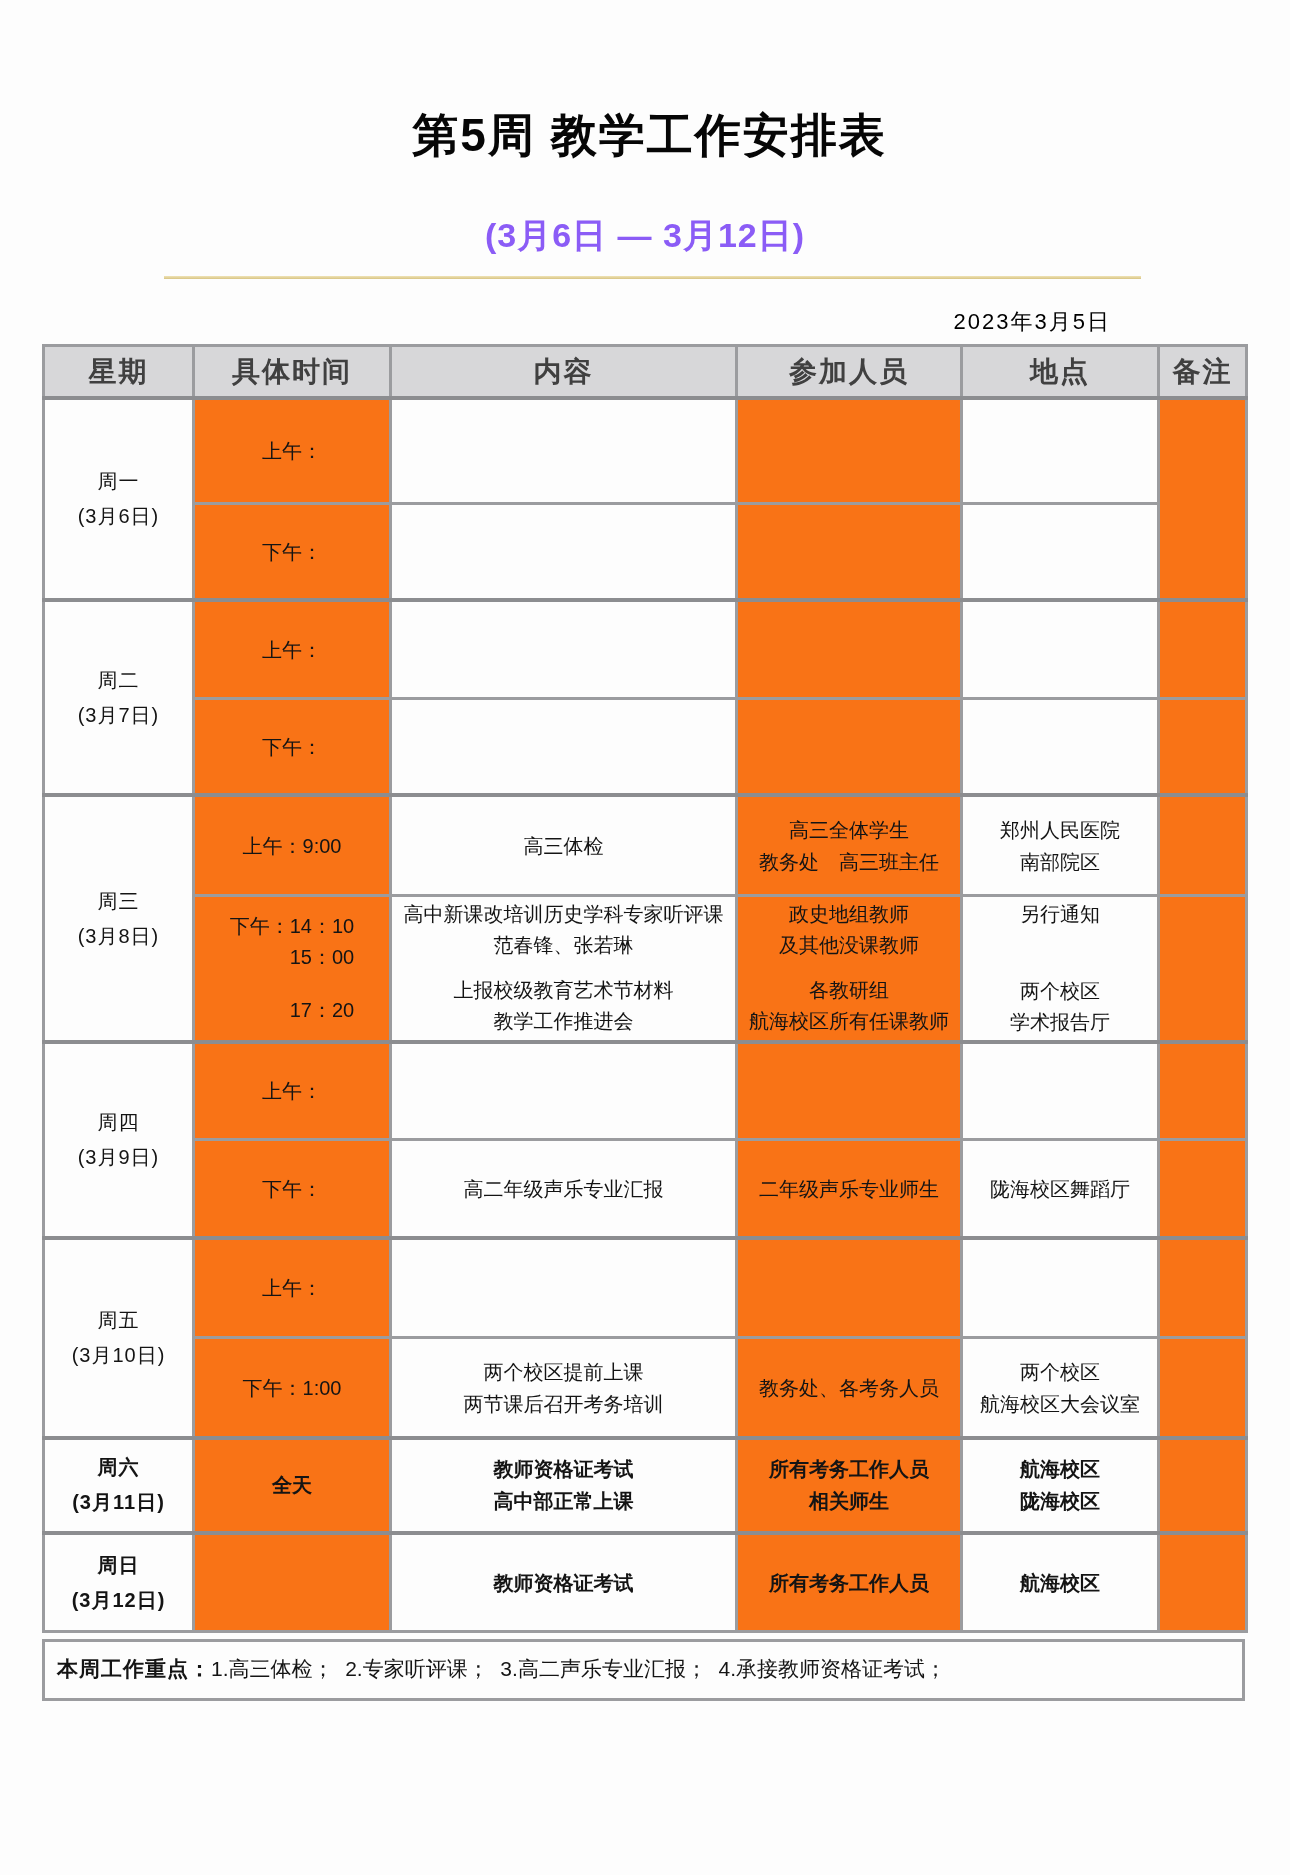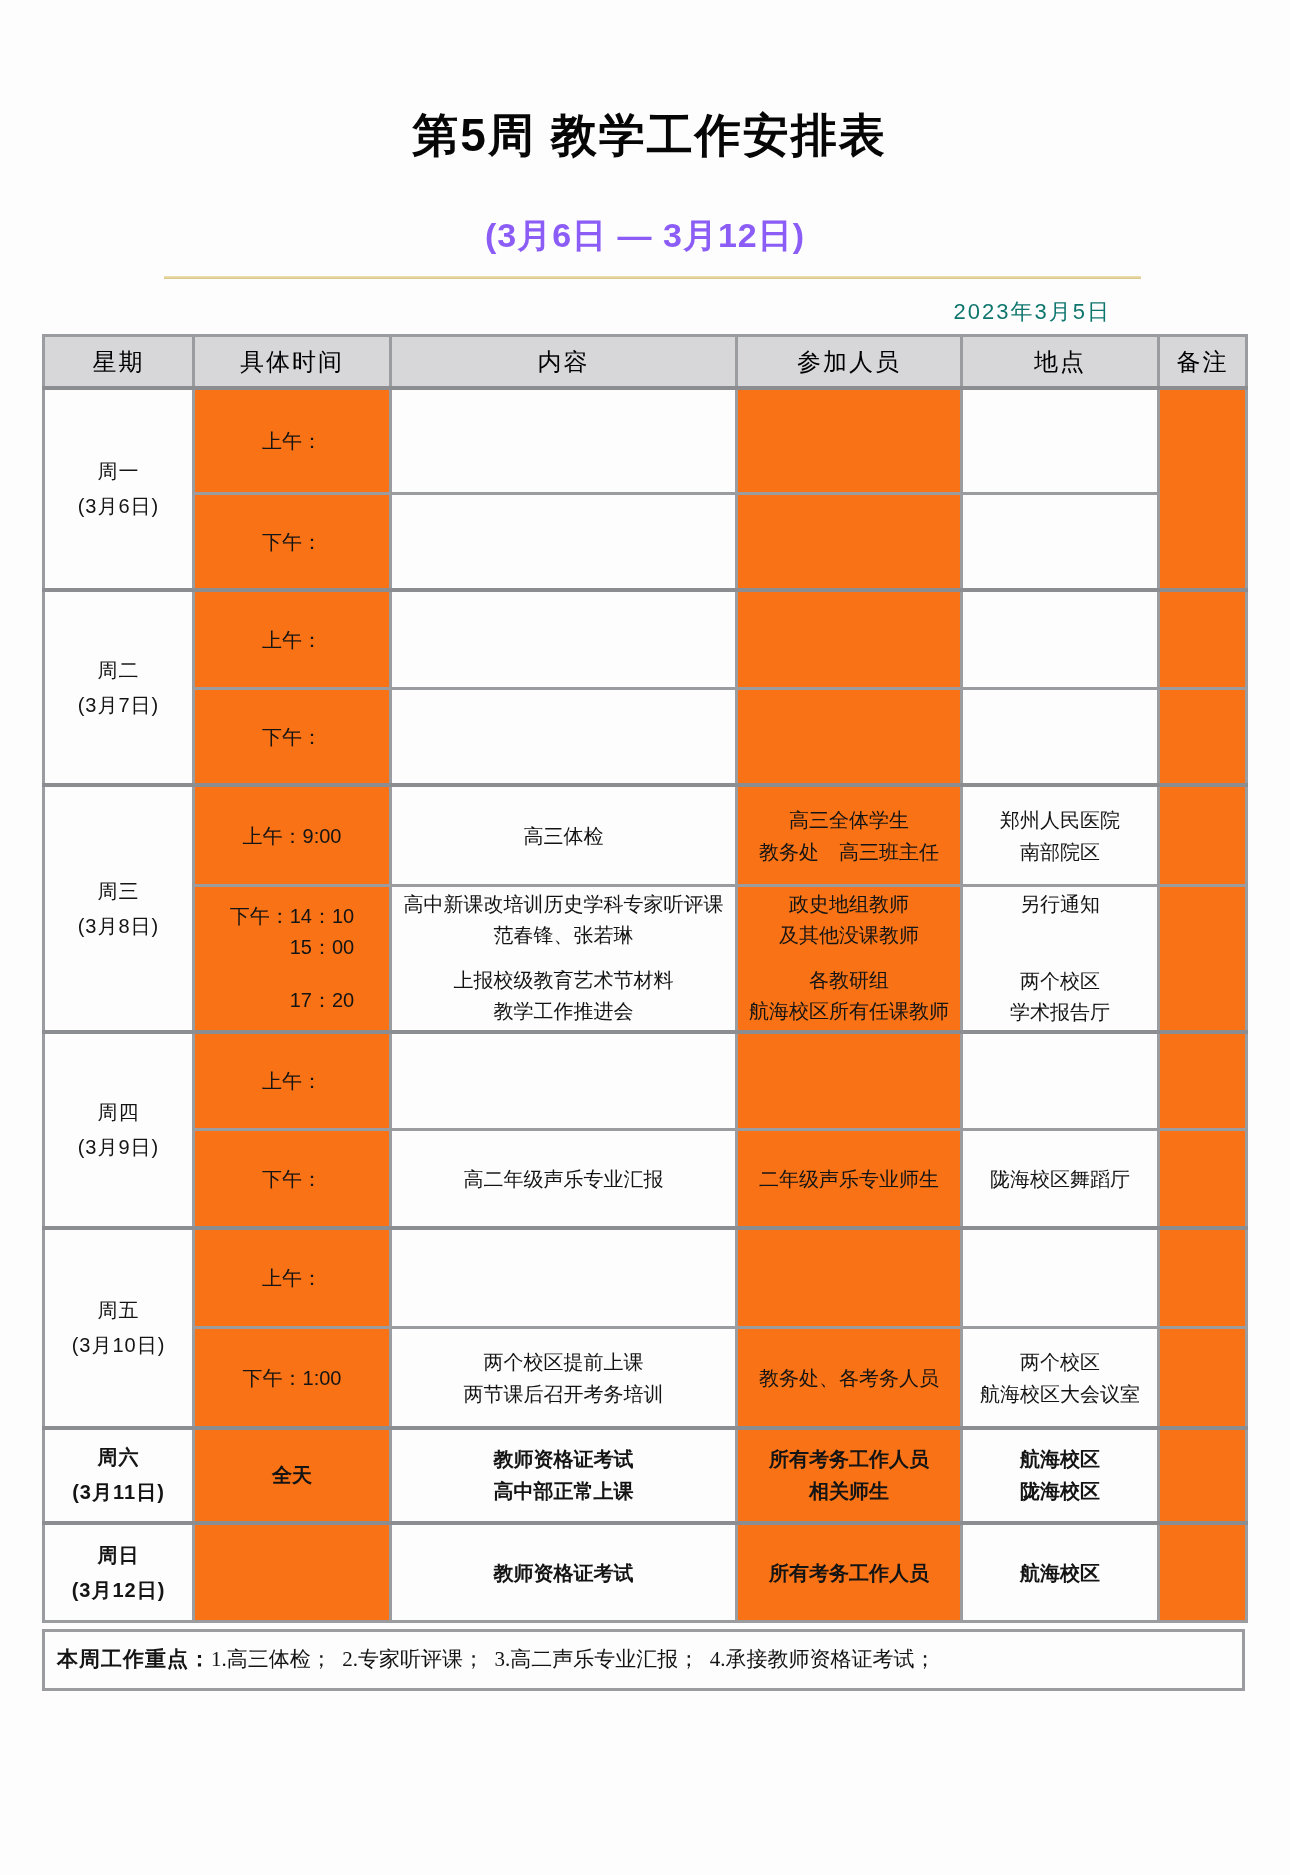--- a/index.html
+++ b/index.html
@@ -19,36 +19,36 @@
   .subtitle{
     margin-top:52px;text-align:center;
     font-size:34px;font-weight:700;letter-spacing:1px;color:#8b5cf6;
     line-height:1.2;
   }
   .gold-line{
     margin:20px 0 0 164px;width:977px;height:3px;
     background:linear-gradient(#efe3b6,#d8c483);
   }
   .date-line{
-    margin-top:18px;padding-right:179px;text-align:right;
-    font-size:22px;color:#0f766e;line-height:30px;letter-spacing:2px;
+    margin-top:28px;padding-right:179px;text-align:right;
+    font-size:22px;color:#000000;line-height:30px;letter-spacing:2px;
   }
 
   table.sched{
     margin:7px 0 0 42px;width:1203px;
     border-collapse:collapse;table-layout:fixed;
     border:3px solid #8d8e91;
   }
   .sched th,.sched td{
     border:3px solid #9b9c9f;
     text-align:center;vertical-align:middle;
     padding:2px 4px;overflow:hidden;
   }
   .sched th{
-    background:#d7d7d9;font-size:24px;font-weight:400;color:#000000;
+    background:#d7d7d9;font-size:28px;font-weight:700;color:#404040;
     letter-spacing:2px;
   }
   .sched td{font-size:20px;line-height:1.6;}
   .shade{background:#f97316;}
   tr.day-start td{border-top:4px solid #8c8d90;}
 
   tr.h-head{height:53px;}
   tr.r-mon-am{height:105px;} tr.r-mon-pm{height:97px;}
   tr.r-tue-am{height:98px;}  tr.r-tue-pm{height:97px;}
   tr.r-wed-am{height:100px;} tr.r-wed-pm{height:137px;}
@@ -59,21 +59,21 @@
   .c-day div{line-height:1.75;letter-spacing:1px;}
   .wed-pm td, .wed-pm .ln{line-height:1.55;}
   .gap2{margin-top:14px;}
   .time-inner{display:inline-block;text-align:right;line-height:1.55;}
   .tgap{margin-top:22px;}
 
   .notes{
     margin:6px 0 0 42px;width:1203px;box-sizing:border-box;
     border:3px solid #9b9c9f;
     padding:10px 12px 12px 12px;
-    font-size:21px;line-height:34px;text-align:left;font-family:Liberation Serif, serif;
+    font-size:21px;line-height:34px;text-align:left;
   }
   .notes .lbl{font-weight:700;letter-spacing:1px;}
   .notes span{white-space:pre-wrap;}
 </style>
 </head>
 <body>
 
 <div class="page">
 
   <div class="title">第5周 教学工作安排表</div>

